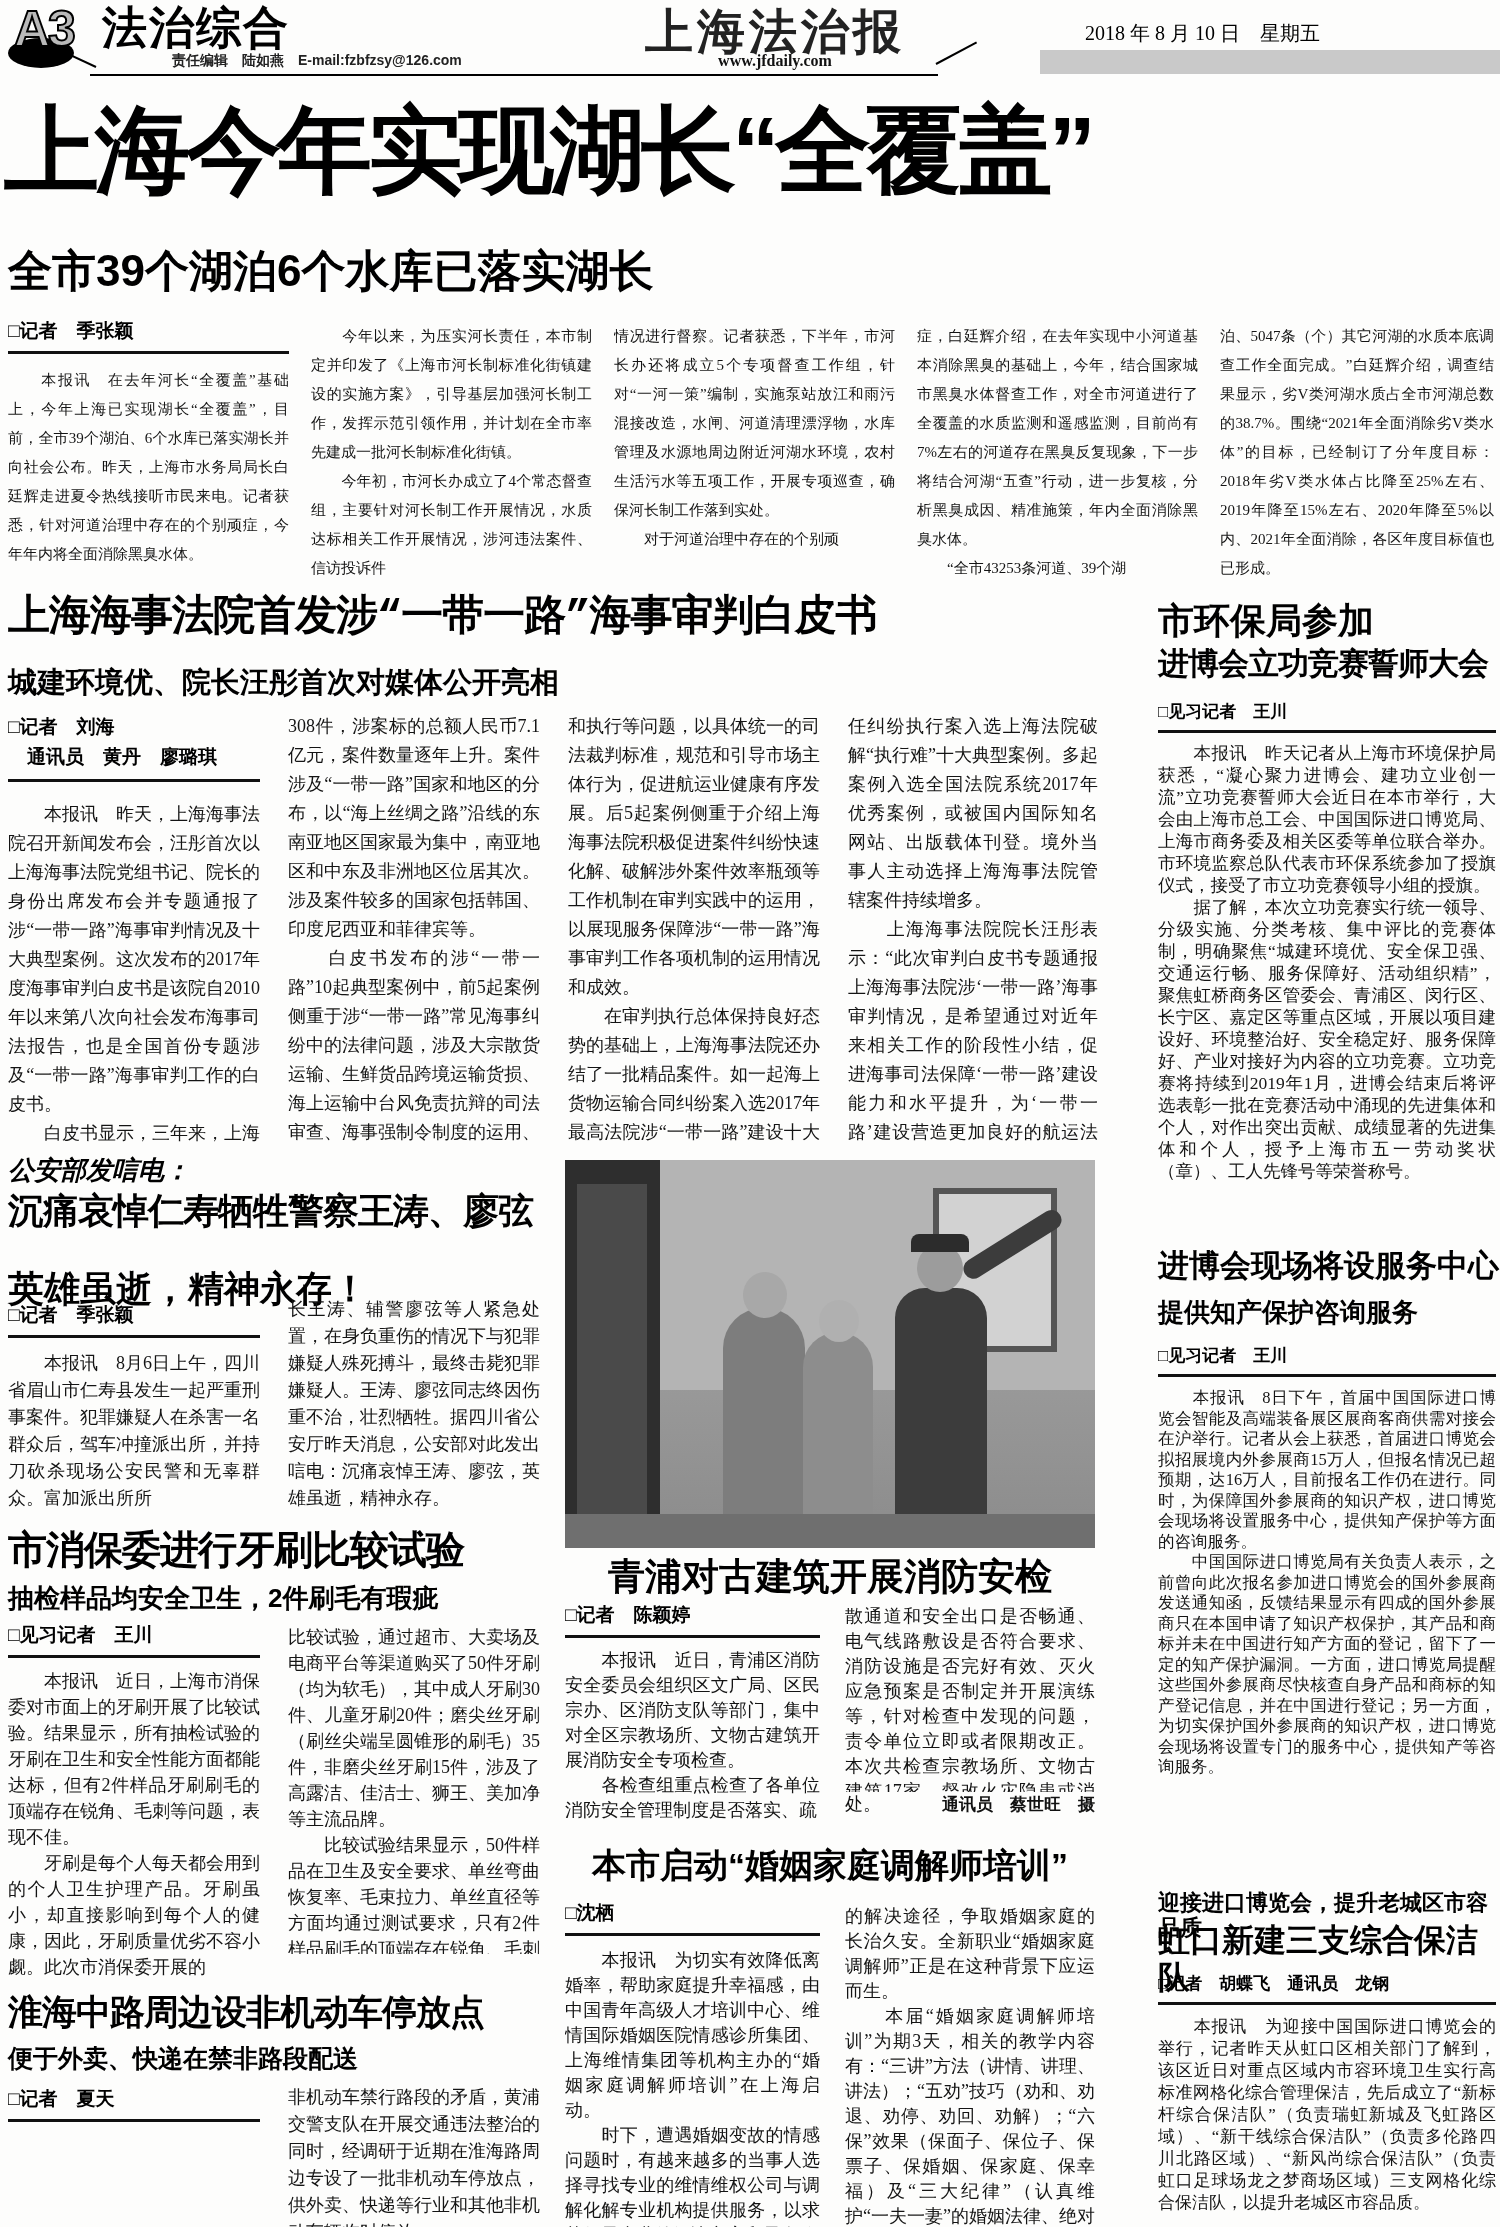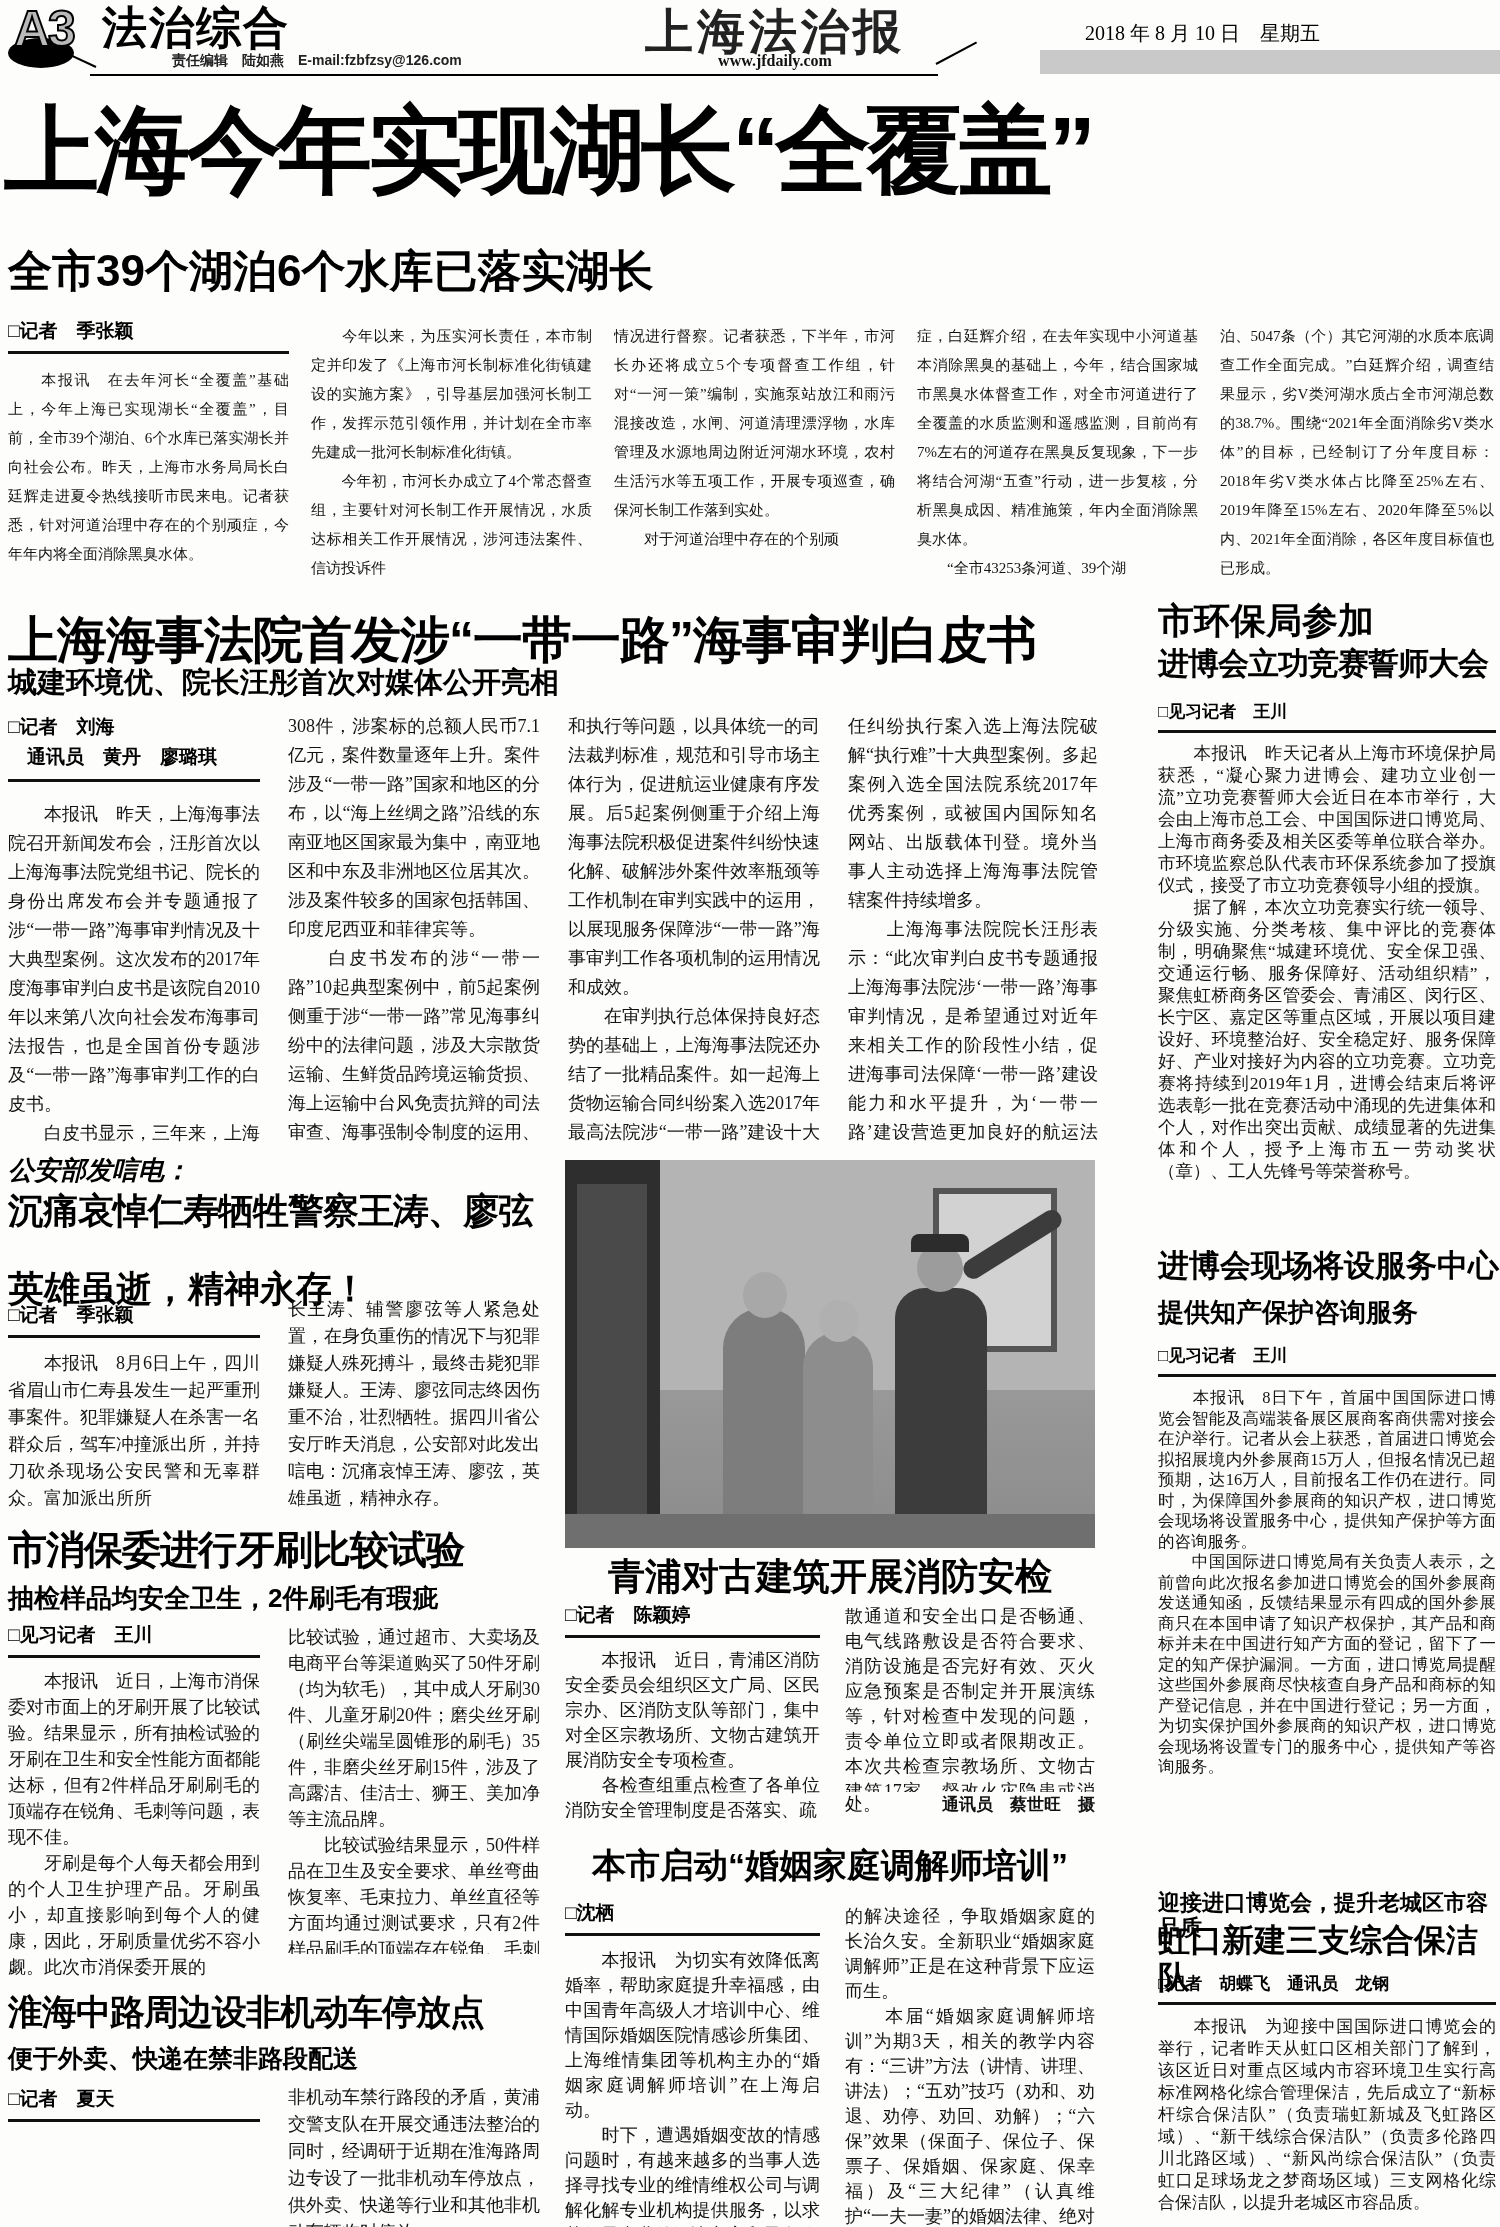--- a/index.html
+++ b/index.html
@@ -56,21 +56,21 @@
   <div class="abs byline" style="left:8px;top:318px;width:281px;">□记者　季张颖</div>
   <div class="abs body b19" style="left:8px;top:366px;width:281px;height:222px;">　　本报讯　在去年河长“全覆盖”基础上，今年上海已实现湖长“全覆盖”，目前，全市39个湖泊、6个水库已落实湖长并向社会公布。昨天，上海市水务局局长白廷辉走进夏令热线接听市民来电。记者获悉，针对河道治理中存在的个别顽症，今年年内将全面消除黑臭水体。</div>
   <div class="abs body b19" style="left:311px;top:322px;width:281px;height:266px;">　　今年以来，为压实河长责任，本市制定并印发了《上海市河长制标准化街镇建设的实施方案》，引导基层加强河长制工作，发挥示范引领作用，并计划在全市率先建成一批河长制标准化街镇。
 　　今年初，市河长办成立了4个常态督查组，主要针对河长制工作开展情况，水质达标相关工作开展情况，涉河违法案件、信访投诉件</div>
   <div class="abs body b19" style="left:614px;top:322px;width:281px;height:266px;">情况进行督察。记者获悉，下半年，市河长办还将成立5个专项督查工作组，针对“一河一策”编制，实施泵站放江和雨污混接改造，水闸、河道清理漂浮物，水库管理及水源地周边附近河湖水环境，农村生活污水等五项工作，开展专项巡查，确保河长制工作落到实处。
 　　对于河道治理中存在的个别顽</div>
   <div class="abs body b19" style="left:917px;top:322px;width:281px;height:266px;">症，白廷辉介绍，在去年实现中小河道基本消除黑臭的基础上，今年，结合国家城市黑臭水体督查工作，对全市河道进行了全覆盖的水质监测和遥感监测，目前尚有7%左右的河道存在黑臭反复现象，下一步将结合河湖“五查”行动，进一步复核，分析黑臭成因、精准施策，年内全面消除黑臭水体。
 　　“全市43253条河道、39个湖</div>
   <div class="abs body b19" style="left:1220px;top:322px;width:274px;height:266px;">泊、5047条（个）其它河湖的水质本底调查工作全面完成。”白廷辉介绍，调查结果显示，劣V类河湖水质占全市河湖总数的38.7%。围绕“2021年全面消除劣V类水体”的目标，已经制订了分年度目标：2018年劣V类水体占比降至25%左右、2019年降至15%左右、2020年降至5%以内、2021年全面消除，各区年度目标值也已形成。</div>
 
-  <div class="abs hl" style="left:8px;top:612px;font-size:50px;letter-spacing:-1px;white-space:nowrap;">上海海事法院首发涉“一带一路”海事审判白皮书</div>
+  <div class="abs hl" style="left:8px;top:594px;font-size:42px;letter-spacing:-1px;white-space:nowrap;font-family:Liberation Mono, monospace;">上海海事法院首发涉“一带一路”海事审判白皮书</div>
   <div class="abs hl" style="left:8px;top:666px;font-size:29px;">城建环境优、院长汪彤首次对媒体公开亮相</div>
   <div class="abs byline" style="left:8px;top:712px;width:252px;white-space:pre-line;line-height:30px;">□记者　刘海
 　通讯员　黄丹　廖璐琪</div>
   <div class="abs body b18" style="left:8px;top:800px;width:252px;height:348px;">　　本报讯　昨天，上海海事法院召开新闻发布会，汪彤首次以上海海事法院党组书记、院长的身份出席发布会并专题通报了涉“一带一路”海事审判情况及十大典型案例。这次发布的2017年度海事审判白皮书是该院自2010年以来第八次向社会发布海事司法报告，也是全国首份专题涉及“一带一路”海事审判工作的白皮书。
 　　白皮书显示，三年来，上海海事法院共受理涉“一带一路”案件</div>
   <div class="abs body b18" style="left:288px;top:712px;width:252px;height:436px;">308件，涉案标的总额人民币7.1亿元，案件数量逐年上升。案件涉及“一带一路”国家和地区的分布，以“海上丝绸之路”沿线的东南亚地区国家最为集中，南亚地区和中东及非洲地区位居其次。涉及案件较多的国家包括韩国、印度尼西亚和菲律宾等。
 　　白皮书发布的涉“一带一路”10起典型案例中，前5起案例侧重于涉“一带一路”常见海事纠纷中的法律问题，涉及大宗散货运输、生鲜货品跨境运输货损、海上运输中台风免责抗辩的司法审查、海事强制令制度的运用、外国海事仲裁裁决的审查</div>
   <div class="abs body b18" style="left:568px;top:712px;width:252px;height:436px;">和执行等问题，以具体统一的司法裁判标准，规范和引导市场主体行为，促进航运业健康有序发展。后5起案例侧重于介绍上海海事法院积极促进案件纠纷快速化解、破解涉外案件效率瓶颈等工作机制在审判实践中的运用，以展现服务保障涉“一带一路”海事审判工作各项机制的运用情况和成效。
 　　在审判执行总体保持良好态势的基础上，上海海事法院还办结了一批精品案件。如一起海上货物运输合同纠纷案入选2017年最高法院涉“一带一路”建设十大典型案例；一起船舶碰撞责</div>
   <div class="abs body b18" style="left:848px;top:712px;width:250px;height:436px;">任纠纷执行案入选上海法院破解“执行难”十大典型案例。多起案例入选全国法院系统2017年优秀案例，或被国内国际知名网站、出版载体刊登。境外当事人主动选择上海海事法院管辖案件持续增多。

